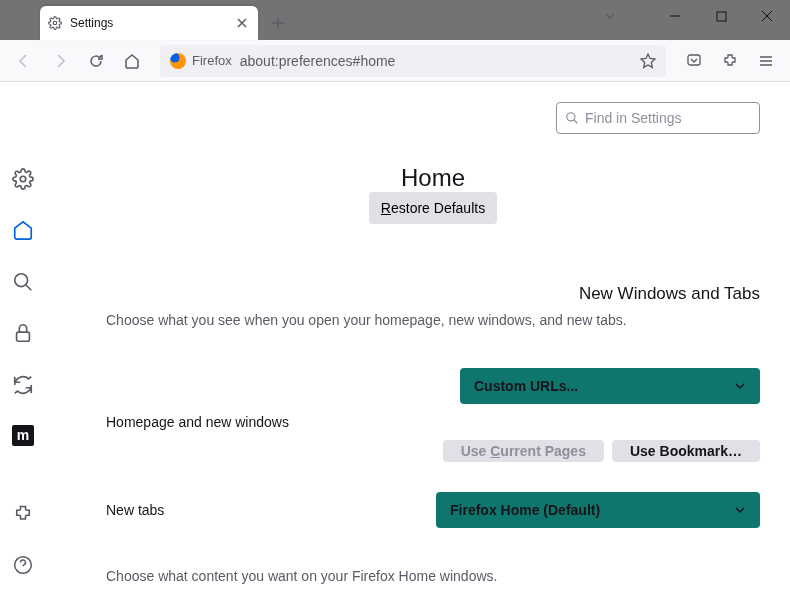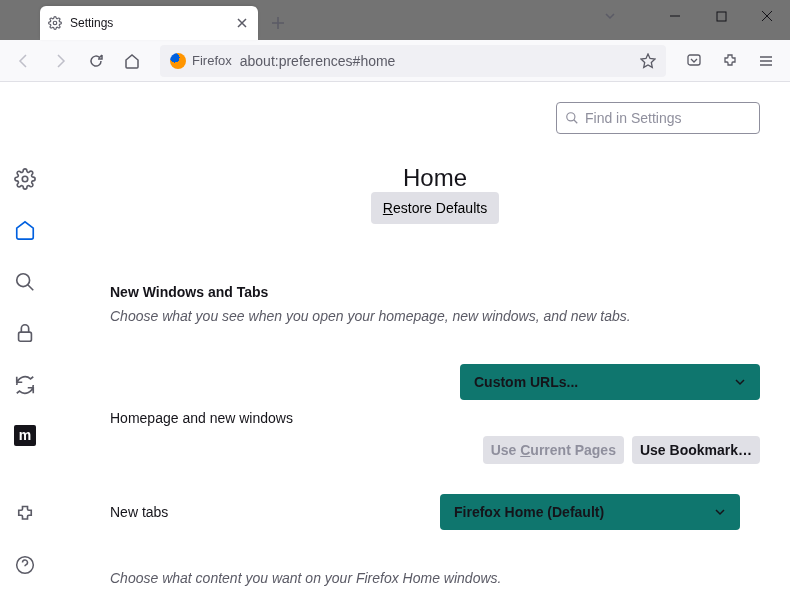--- a/index.html
+++ b/index.html
@@ -34,30 +34,30 @@
 
 .search-row { display: flex; justify-content: flex-end; margin-bottom: 30px; }
 .search-box { width: 204px; height: 32px; border: 1px solid #8f8f9d; border-radius: 4px; display: flex; align-items: center; padding: 0 8px; gap: 6px; color: #5b5b66; }
 .search-ph { font-size: 14px; color: #8f8f9d; }
 
 .head-row { display: flex; align-items: center; margin-bottom: 60px; flex-direction: column; }
 .page-title { font-size: 24px; font-weight: 300; color: #15141a; flex: 1; }
 .restore { height: 32px; padding: 0 12px; background: #e0e0e6; border: none; border-radius: 4px; font-size: 14px; cursor: pointer; }
 .restore u { text-decoration: underline; }
 
-.section-title { font-size: 14px; font-weight: 700; color: #15141a; margin-bottom: 8px; }
-.section-desc { font-size: 14px; color: #5b5b66; margin-bottom: 40px; font-style: italic; }
+.section-title { font-size: 17px; font-weight: 400; color: #15141a; margin-bottom: 8px; text-align: right; }
+.section-desc { font-size: 14px; color: #5b5b66; margin-bottom: 40px; }
 
 .form-row { display: flex; align-items: center; margin-bottom: 10px; }
 .form-label { font-size: 14px; color: #15141a; width: 330px; }
 .select { flex: 1; height: 36px; background: #0f766e; border-radius: 4px; display: flex; align-items: center; padding: 0 14px; font-size: 14px; font-weight: 600; color: #15141a; cursor: pointer; position: relative; }
 .select-chev { position: absolute; right: 14px; }
 .urlinput { width: 300px; height: 36px; border: 1px solid #8f8f9d; border-radius: 4px; padding: 0 10px; font-size: 14px; color: #5b5b66; }
 .btn-row { display: flex; justify-content: flex-end; gap: 8px; margin: 10px 0 30px; }
-.btn { height: 28px; padding: 0 8px; background: #e0e0e6; border: none; border-radius: 4px; font-size: 14px; font-weight: 600; cursor: pointer; color: #15141a; }
+.btn { height: 22px; padding: 0 18px; background: #e0e0e6; border: none; border-radius: 4px; font-size: 14px; font-weight: 600; cursor: pointer; color: #15141a; }
 .btn.disabled { color: #8f8f9d; cursor: default; }
 
 .ff-logo { width: 16px; height: 16px; border-radius: 50%; background: radial-gradient(circle at 30% 30%, #0060df 30%, #ff9500 30%); }
 
 svg { display: block; }
 </style>
 </head>
 <body>
 
 <div class="titlebar">
@@ -234,21 +234,21 @@
       <div class="form-label">Homepage and new windows</div>
     </div>
 
     <div class="btn-row">
       <button class="btn disabled">Use <u>C</u>urrent Pages</button>
       <button class="btn">Use Bookmark…</button>
     </div>
 
     <div class="form-row" style="margin-bottom:40px">
       <div class="form-label">New tabs</div>
-      <div class="select" style="width:300px;flex:none">
+      <div class="select" style="width:324px;flex:none">
         <span>Firefox Home (Default)</span>
         <span class="select-chev">
             <svg width="12" height="12" viewBox="0 0 12 12" fill="none" stroke="#15141a" stroke-width="1.5">
               <path d="M2 4l4 4 4-4"></path>
             </svg>
           </span>
       </div>
     </div>
 
     <div class="section-desc">Choose what content you want on your Firefox Home windows.</div>

